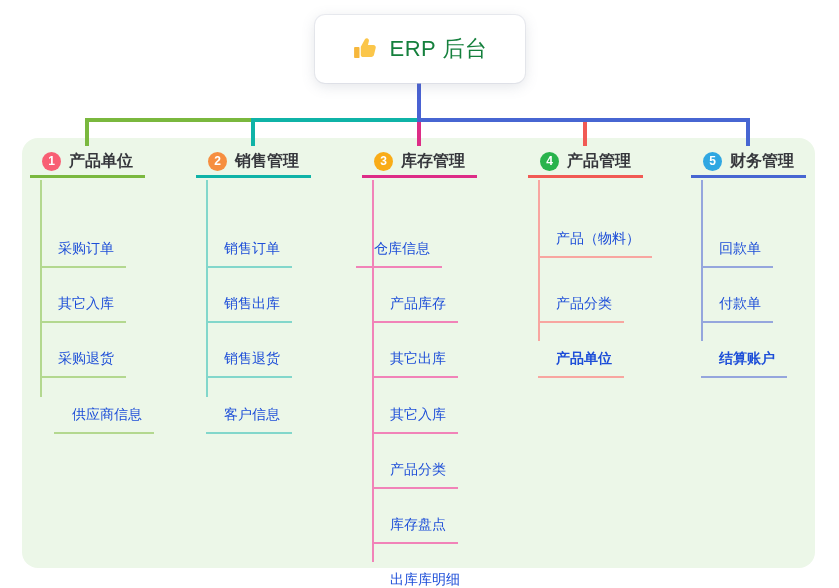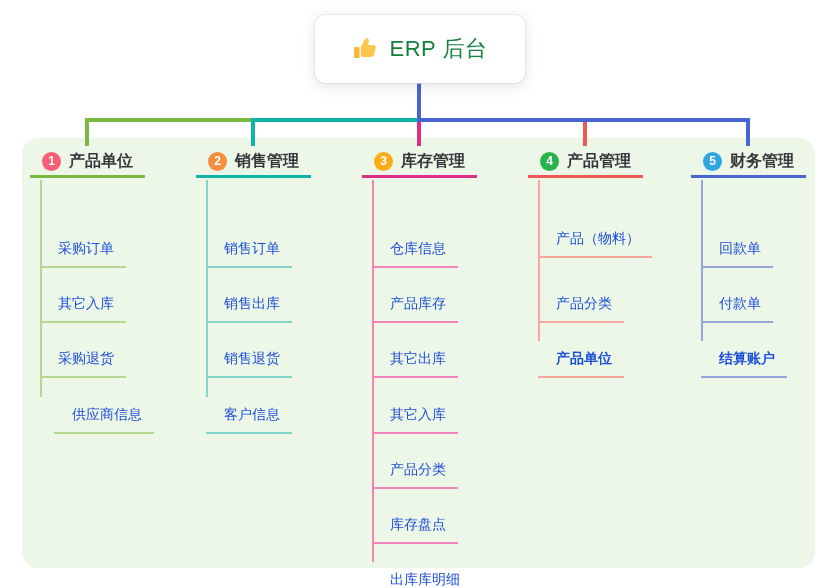--- a/index.html
+++ b/index.html
@@ -82,21 +82,21 @@
       <div class="line" style="left: 206px; top: 180px; width: 2px; height: 216.6px; background: rgb(130, 215, 203);"></div>
       <div class="child" style="left: 206px; top: 201px; border-bottom: 2px solid rgb(130, 215, 203);"><span>销售订单</span></div>
       <div class="child" style="left: 206px; top: 256.2px; border-bottom: 2px solid rgb(130, 215, 203);"><span>销售出库</span></div>
       <div class="child" style="left: 206px; top: 311.4px; border-bottom: 2px solid rgb(130, 215, 203);"><span>销售退货</span></div>
       <div class="child" style="left: 206px; top: 366.6px; border-bottom: 2px solid rgb(130, 215, 203);"><span>客户信息</span></div>
       <div class="branch-head" style="left: 362px; top: 147px; width: 115px; border-bottom: 3px solid rgb(221, 45, 135);">
         <span class="badge" style="background: rgb(249, 172, 23);">3</span>
         <span class="branch-label">库存管理</span>
       </div>
       <div class="line" style="left: 372px; top: 180px; width: 2px; height: 382.2px; background: rgb(241, 131, 184);"></div>
-      <div class="child" style="left: 372px; top: 201px; border-bottom: 2px solid rgb(241, 131, 184);"><span>仓库信息</span></div>
+      <div class="child" style="left: 356px; top: 201px; border-bottom: 2px solid rgb(241, 131, 184);"><span>仓库信息</span></div>
       <div class="child" style="left: 372px; top: 256.2px; border-bottom: 2px solid rgb(241, 131, 184);"><span>产品库存</span></div>
       <div class="child" style="left: 372px; top: 311.4px; border-bottom: 2px solid rgb(241, 131, 184);"><span>其它出库</span></div>
       <div class="child" style="left: 372px; top: 366.6px; border-bottom: 2px solid rgb(241, 131, 184);"><span>其它入库</span></div>
       <div class="child" style="left: 372px; top: 421.8px; border-bottom: 2px solid rgb(241, 131, 184);"><span>产品分类</span></div>
       <div class="child" style="left: 372px; top: 477px; border-bottom: 2px solid rgb(241, 131, 184);"><span>库存盘点</span></div>
       <div class="child" style="left: 372px; top: 532.2px; border-bottom: 2px solid rgb(241, 131, 184);"><span>出库库明细</span></div>
       <div class="branch-head" style="left: 528px; top: 147px; width: 115px; border-bottom: 3px solid rgb(241, 90, 84);">
         <span class="badge" style="background: rgb(41, 179, 76);">4</span>
         <span class="branch-label">产品管理</span>
       </div>

